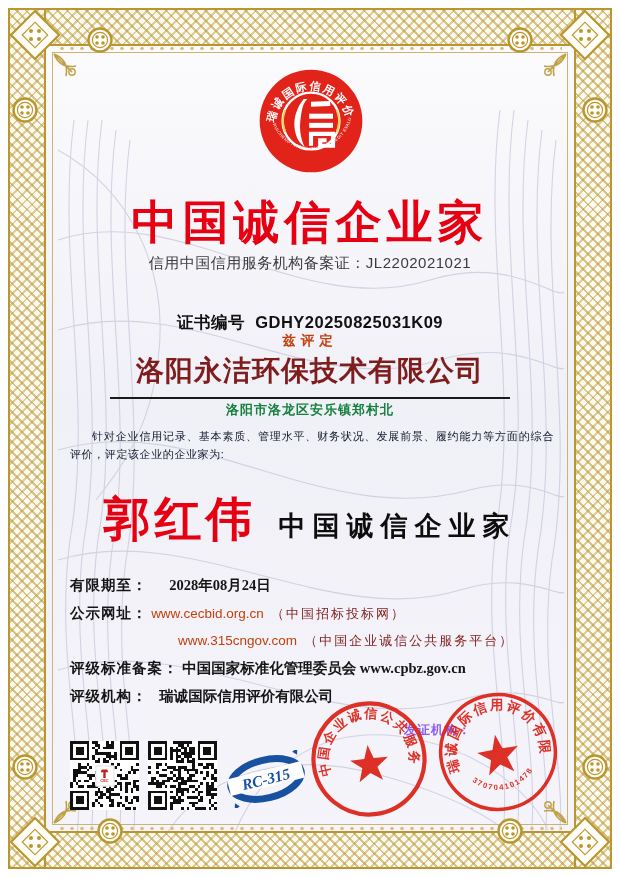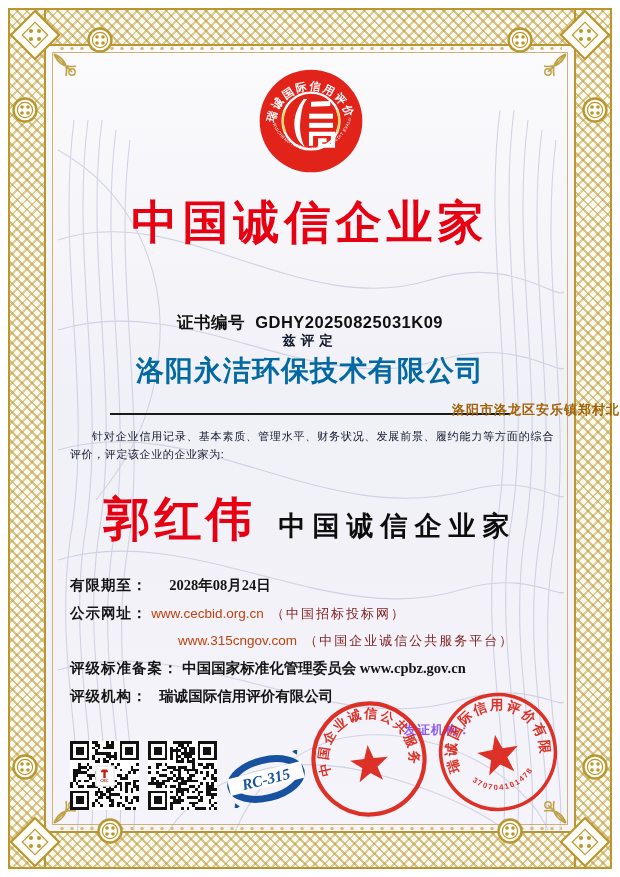--- a/index.html
+++ b/index.html
@@ -45,29 +45,29 @@
   .content{position:absolute; inset:0; z-index:4;}
   .abs{position:absolute;}
   .center{left:0; right:0; text-align:center;}
   .logo{left:256px; top:66px; width:110px; height:110px;}
   .title{
     top:192px; font-size:46px; font-weight:bold; letter-spacing:5px;
     color:#e60012; font-family:"Liberation Sans", sans-serif;
   }
   .subtitle{top:254px; font-size:15px; color:#3c3c3c; letter-spacing:.5px;}
   .certno{top:292px; font-size:16.5px; font-weight:bold; color:#111; letter-spacing:.5px;margin-top:20px;}
-  .ziping{top:332px; font-size:13.5px; font-weight:bold; letter-spacing:5px; color:#0f172a;
+  .ziping{top:332px; font-size:13.5px; font-weight:bold; letter-spacing:5px; color:#c2410c;
     font-family:"Liberation Serif", serif;}
   .company-wrap{top:352px;}
   .company{
-    display:inline-block; font-size:28px; font-weight:bold; color:#0369a1;
+    display:inline-block; font-size:28px; font-weight:bold; color:#7f1d1d;
     font-family:"Liberation Serif", serif; letter-spacing:1px;
-    border-bottom:2px solid #1a1a1a; padding:0 26px 23px 26px;
+    border-bottom:2px solid #1a1a1a; padding:0 26px 7px 26px;
   }
-  .address{top:401px; font-size:13px; font-weight:bold; color:#a16207; letter-spacing:1px;text-align:right;}
+  .address{top:401px; font-size:13px; font-weight:bold; color:#15803d; letter-spacing:1px;}
   .para{
     top:428px; left:70px; right:66px; font-size:11px; color:#0f172a;
     line-height:1.62; text-indent:2em; text-align:justify; letter-spacing:.6px;
   }
   .namerow{top:488px; height:64px; display:flex; align-items:baseline;
     justify-content:center; gap:22px; left:0; right:0;}
   .awardee{font-size:47px; font-weight:bold; color:#e60012; letter-spacing:4px;}
   .atitle{font-size:27px; font-weight:bold; color:#0d0d0d; letter-spacing:7px;
     font-family:"Liberation Serif", serif;}
   .fields{top:576px; left:70px; right:56px;}
@@ -216,20 +216,21 @@
       <g>
         <path d="M52,36 C45,45 41,55 42,67 C43,77 47,84 53,88 C48,78 47,66 49,55 C50,48 51,41 56,36 Z" fill="#ffffff"></path>
         <rect x="60" y="41" width="21" height="5.5" fill="#ffffff" transform="skewY(-2)"></rect>
         <rect x="58" y="52" width="26" height="5.5" fill="#ffffff"></rect>
         <rect x="58" y="62" width="26" height="5.5" fill="#ffffff"></rect>
         <path d="M60,87 L60,74 L84,74 L84,87 L70,87 L70,81 L77,81" fill="none" stroke="#ffffff" stroke-width="4.5"></path>
       </g>
     </svg>
 
     <div class="abs center title">中国诚信企业家</div>
+    <div class="abs center subtitle">信用中国信用服务机构备案证：JL2202021021</div>
     <div class="abs center certno">
       <span>证书编号</span>&nbsp;
       <span>GDHY20250825031K09</span>
     </div>
 
     <div class="abs center ziping">兹评定</div>
     <div class="abs center company-wrap">
       <span class="company">洛阳永洁环保技术有限公司</span>
     </div>
     <div class="abs center address">洛阳市洛龙区安乐镇郑村北</div>

